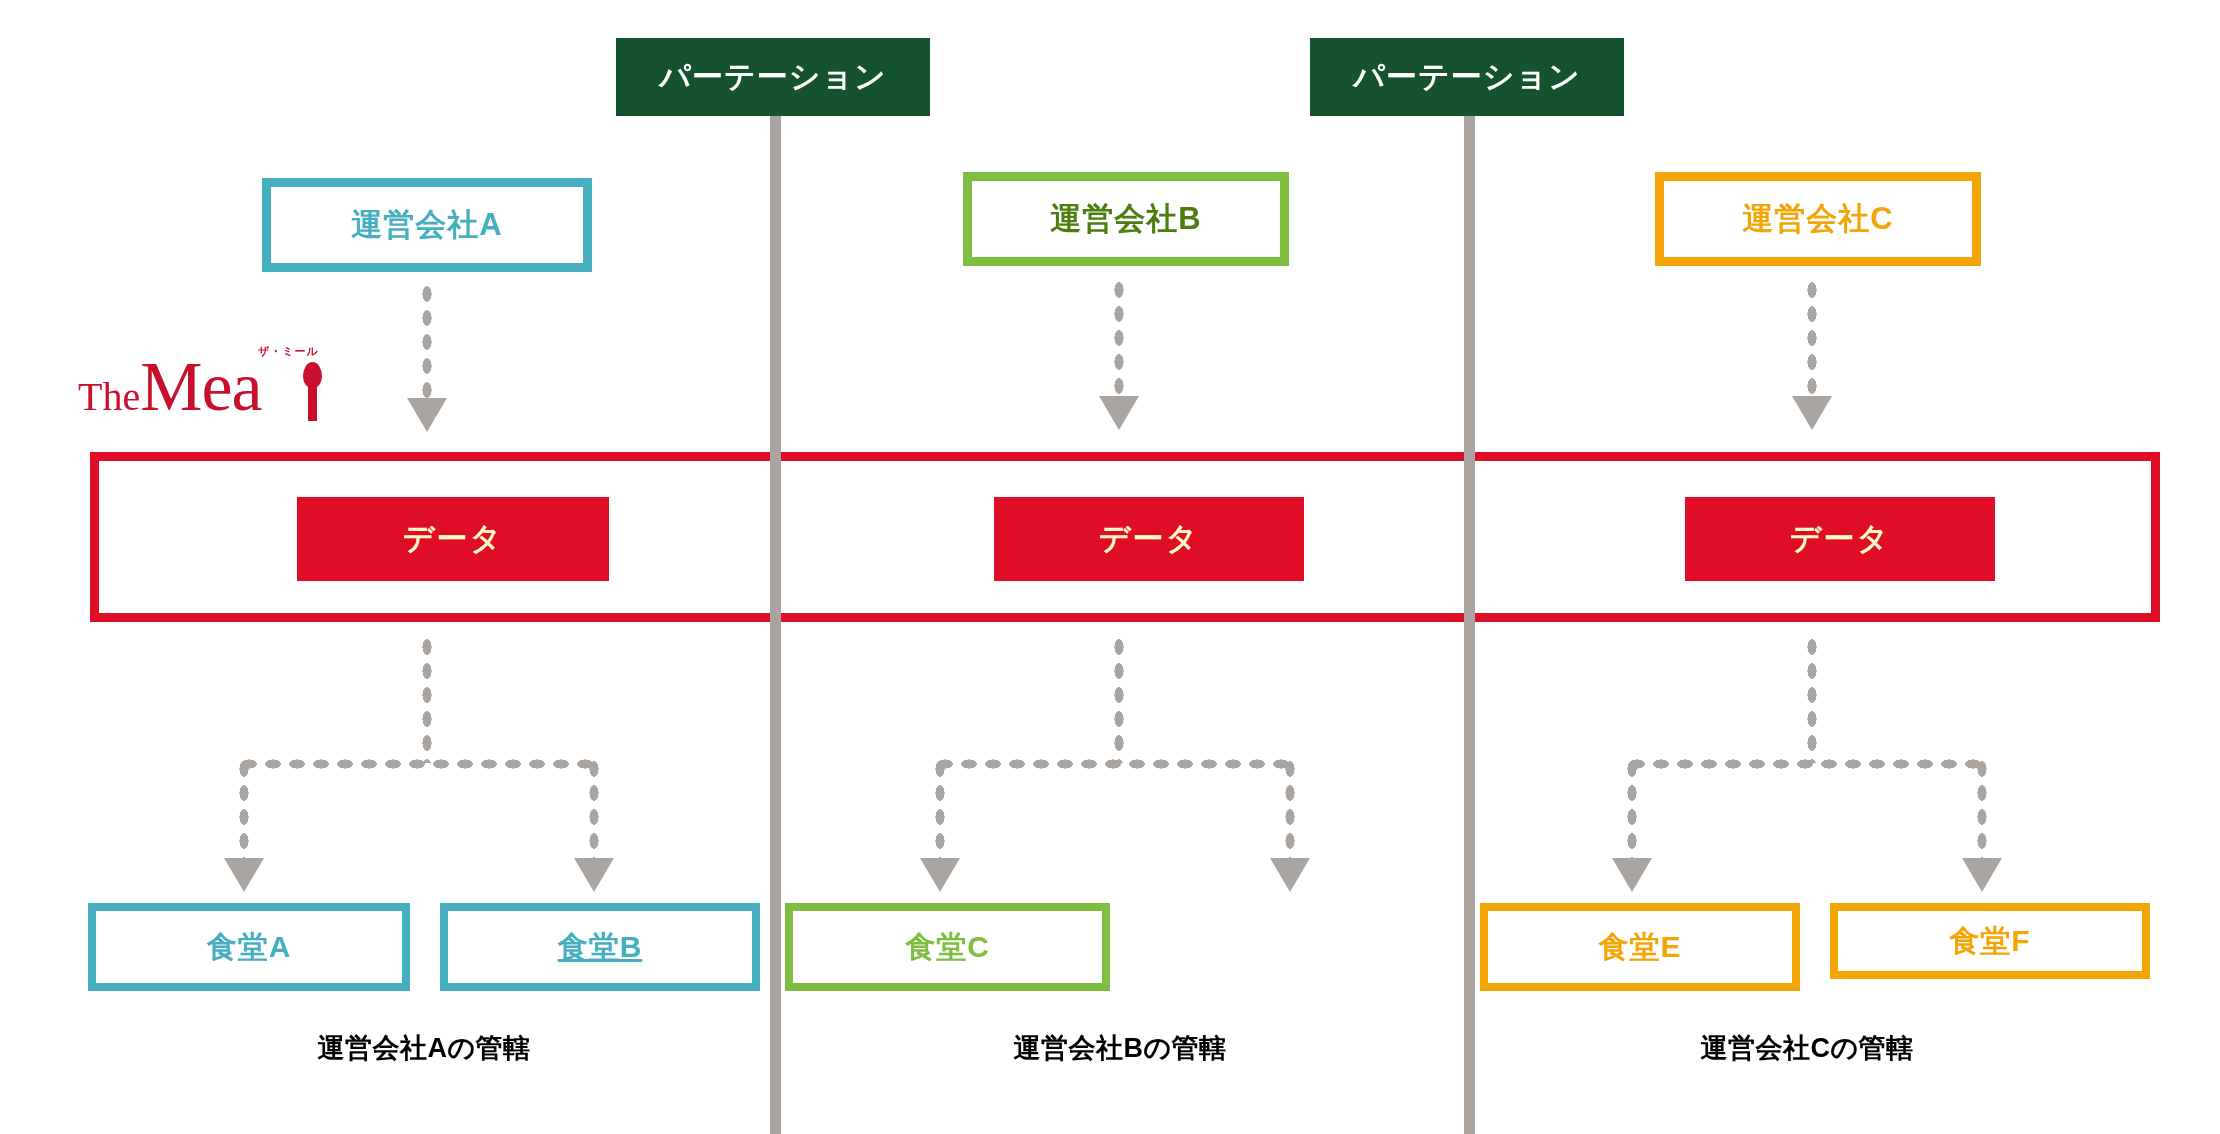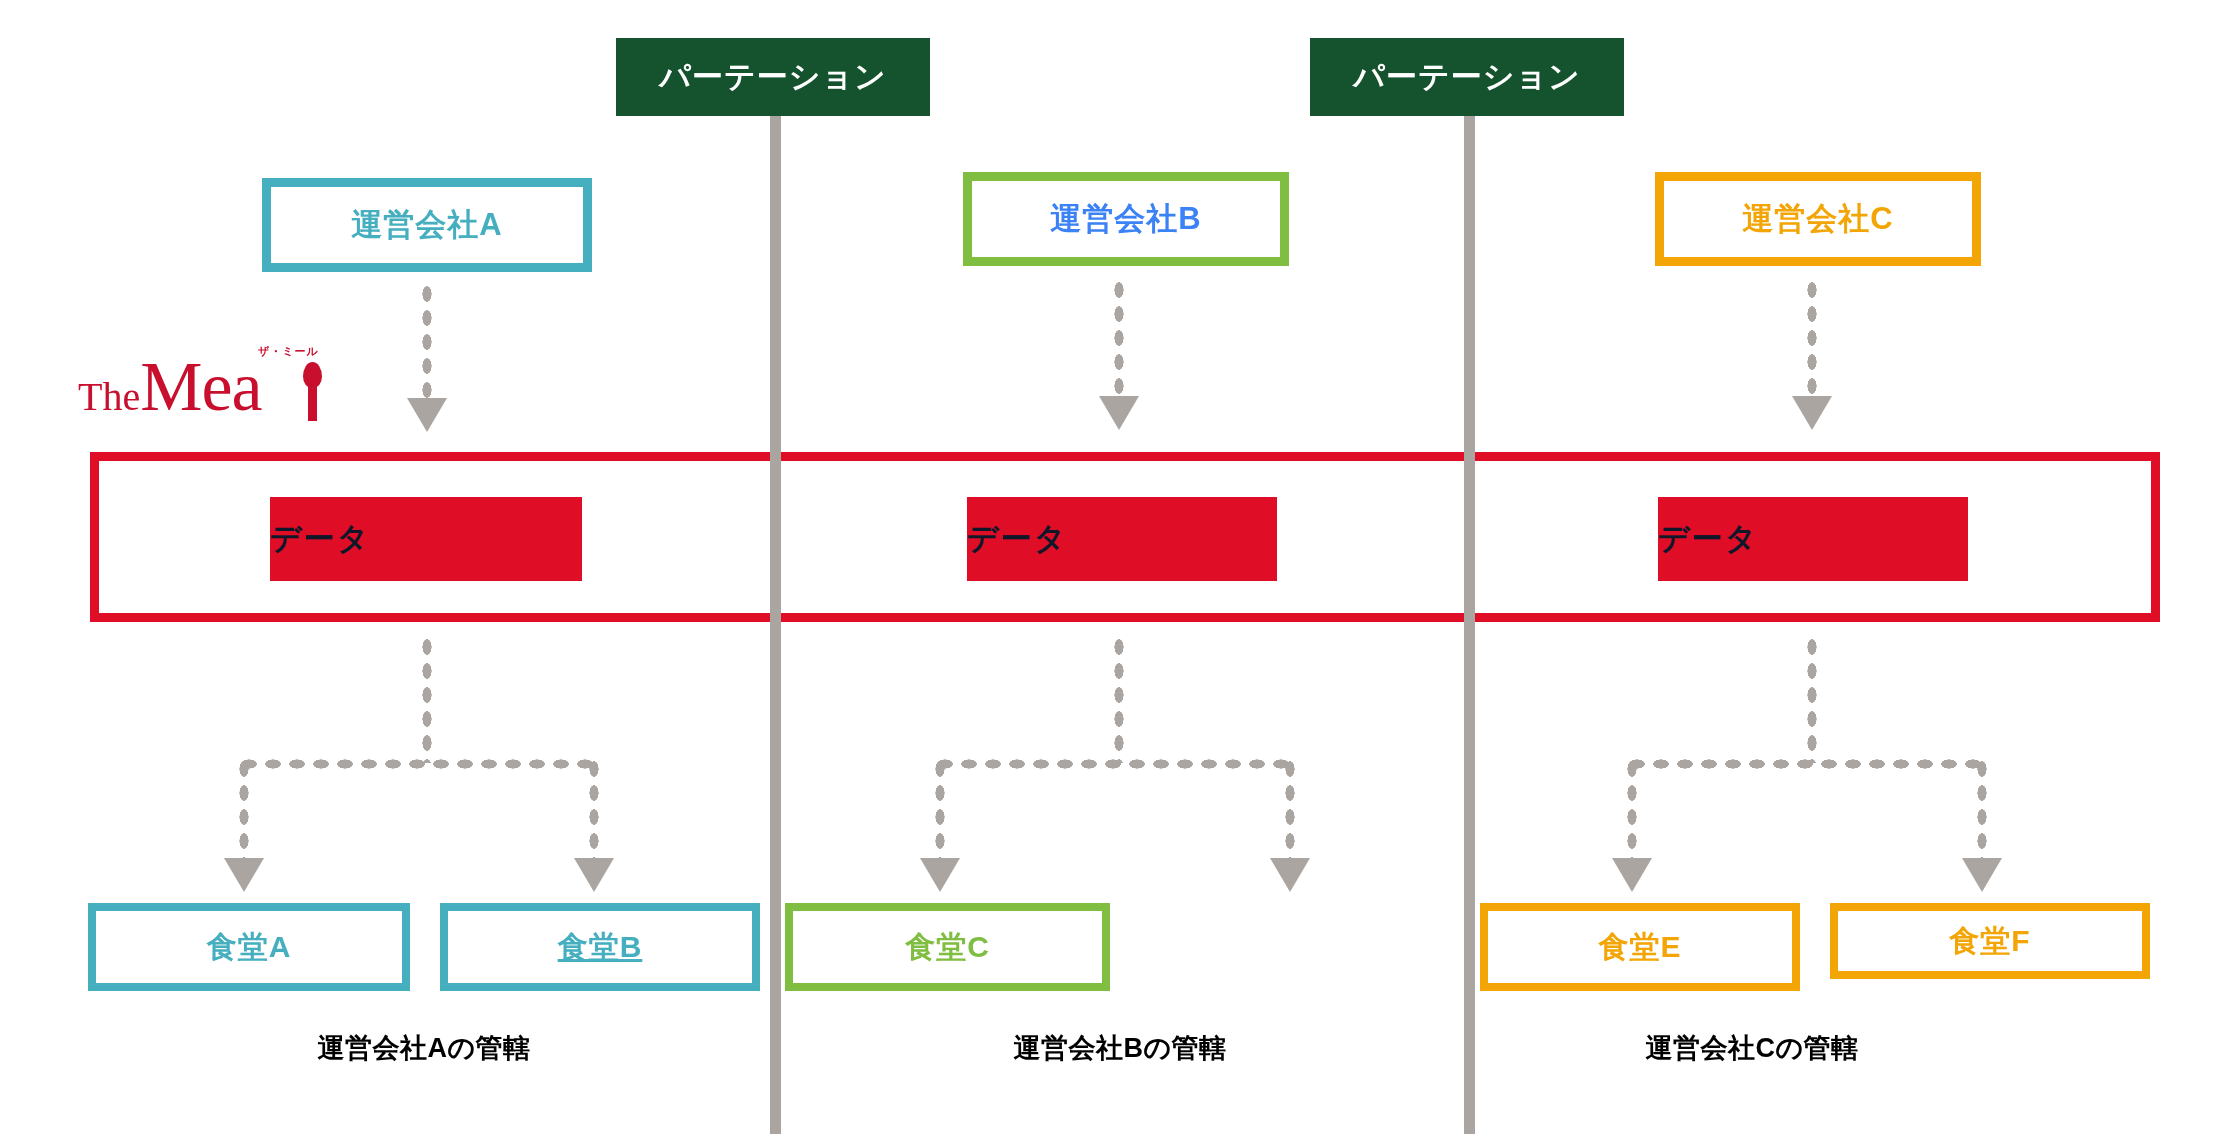--- a/index.html
+++ b/index.html
@@ -65,29 +65,30 @@
     width: 2070px;
     height: 170px;
     box-sizing: border-box;
     border: 9px solid #e00d26;
     background: #ffffff;
     z-index: 30;
   }
   .data-chip {
     position: absolute;
     background: #e00d26;
-    color: #0f172a;
+    color: #fef9c3;
     display: flex;
     align-items: center;
-    justify-content: flex-start;
+    justify-content: center;
     font-size: 31px;
     font-weight: 700;
     letter-spacing: 2px;
     z-index: 31;
     white-space: nowrap;
+    margin-left: 27px;
   }
 
   
   #logo {
     position: absolute;
     left: 78px;
     top: 352px;
     z-index: 35;
     color: #c8102e;
     line-height: 1;
@@ -208,21 +209,21 @@
   <div class="partition-tag" style="left:616px; top:38px; width:314px; height:78px;">
     <span>パーテーション</span>
   </div>
   <div class="partition-tag" style="left:1310px; top:38px; width:314px; height:78px;">
     <span>パーテーション</span>
   </div>
 
   <div class="op-box" style="left:262px; top:178px; width:330px; height:94px; border-color:#45AFC0; color:#45AFC0;">
     <span>運営会社A</span>
   </div>
-  <div class="op-box" style="left:963px; top:172px; width:326px; height:94px; border-color:#80BE42; color:#3b82f6;">
+  <div class="op-box" style="left:963px; top:172px; width:326px; height:94px; border-color:#80BE42; color:#4d7c0f;">
     <span>運営会社B</span>
   </div>
   <div class="op-box" style="left:1655px; top:172px; width:326px; height:94px; border-color:#F3A505; color:#F3A505;">
     <span>運営会社C</span>
   </div>
 
   <div class="dot-v" style="left:420px; top:282px; height:120px;"></div>
   <div class="arrow-down" style="left:407px; top:398px;"></div>
 
   <div class="dot-v" style="left:1112px; top:278px; height:122px;"></div>
@@ -288,17 +289,17 @@
   <div class="caf-box" style="left:1830px; top:903px; width:320px; height:76px; border-color:#F3A505; color:#F3A505;">
     <span>食堂F</span>
   </div>
 
   <div class="group-caption" style="left:88px; top:1030px; width:672px;">
     <span>運営会社Aの管轄</span>
   </div>
   <div class="group-caption" style="left:785px; top:1030px; width:670px;">
     <span>運営会社Bの管轄</span>
   </div>
-  <div class="group-caption" style="left:1417px; top:1030px; width:670px;">
+  <div class="group-caption" style="left:1472px; top:1030px; width:670px;">
     <span>運営会社Cの管轄</span>
   </div>
 
 </div>
 
 </body></html>

